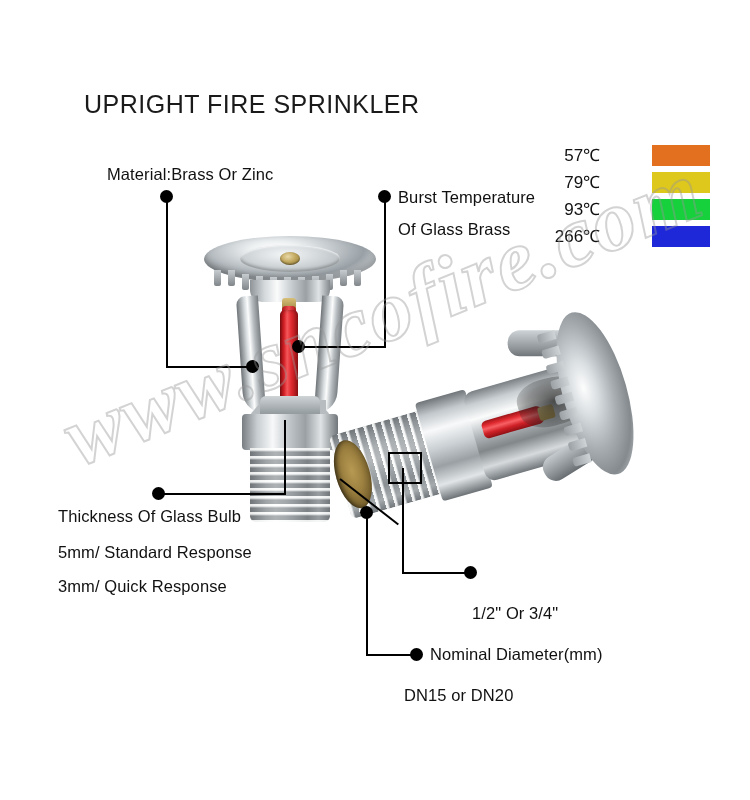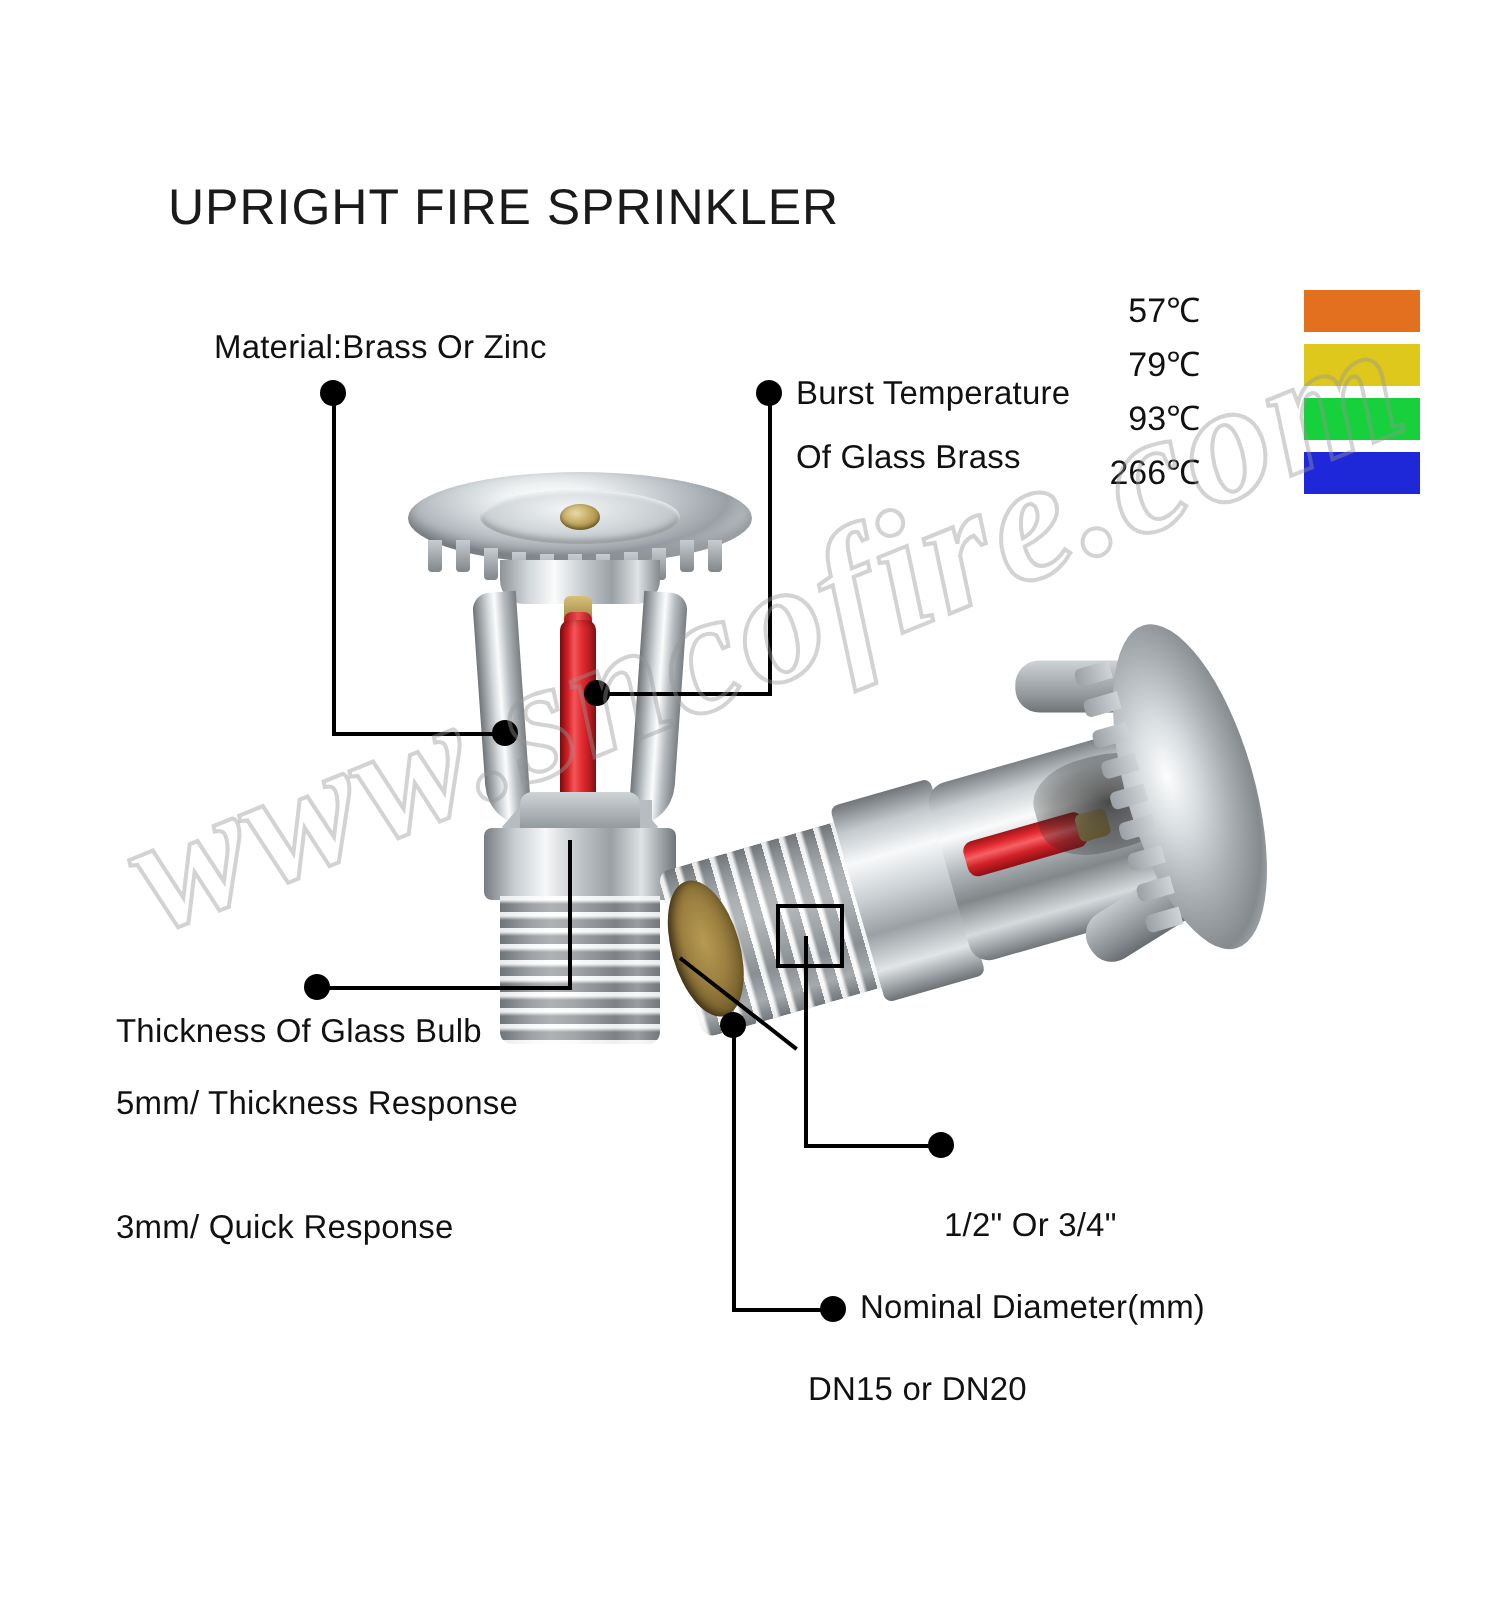--- a/index.html
+++ b/index.html
@@ -427,22 +427,22 @@
   <div class="dot" style="left:246px; top:360px;"></div>
 
   <div class="label" style="left:398px; top:188px;">Burst Temperature</div>
   <div class="label" style="left:398px; top:220px;">Of Glass Brass</div>
   <div class="dot" style="left:378px; top:190px;"></div>
   <div class="vline" style="left:384px; top:196px; height:152px;"></div>
   <div class="hline" style="left:298px; top:346px; width:88px;"></div>
   <div class="dot" style="left:292px; top:340px;"></div>
 
   <div class="label" style="left:58px; top:507px;">Thickness Of Glass Bulb</div>
-  <div class="label" style="left:58px; top:543px;">5mm/  Thickness Response</div>
-  <div class="label" style="left:58px; top:605px;">3mm/ Quick Response</div>
+  <div class="label" style="left:58px; top:543px;">5mm/  Standard Response</div>
+  <div class="label" style="left:58px; top:577px;">3mm/ Quick Response</div>
   <div class="dot" style="left:152px; top:487px;"></div>
   <div class="hline" style="left:158px; top:493px; width:128px;"></div>
   <div class="vline" style="left:284px; top:420px; height:73px;"></div>
 
   <div class="label" style="left:472px; top:604px;">1/2" Or 3/4"</div>
   <div class="dot" style="left:464px; top:566px;"></div>
   <div class="hline" style="left:402px; top:572px; width:64px;"></div>
   <div class="vline" style="left:402px; top:468px; height:106px;"></div>
   <div class="sq-marker" style="left:388px; top:452px; width:30px; height:28px;"></div>
 

